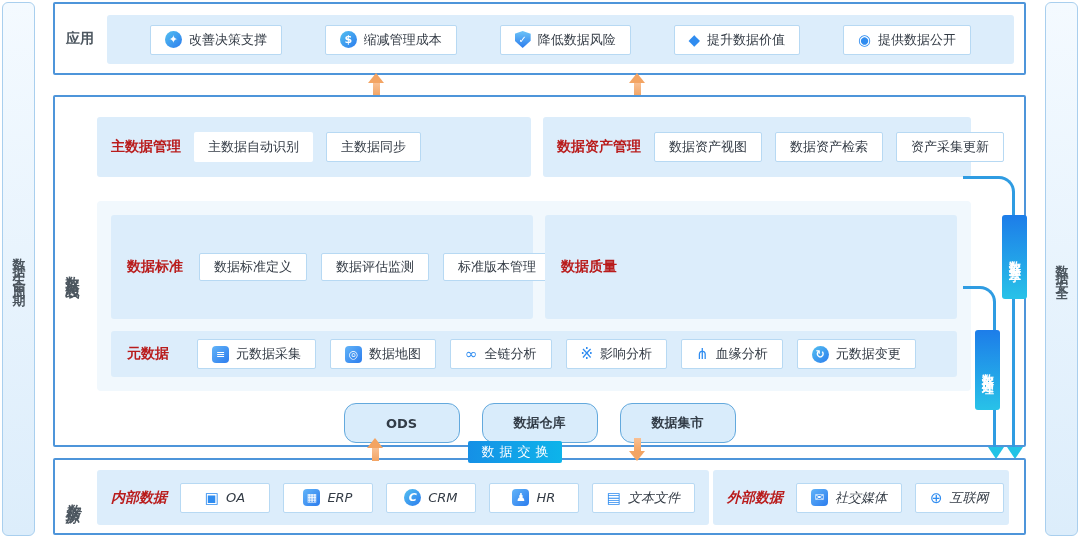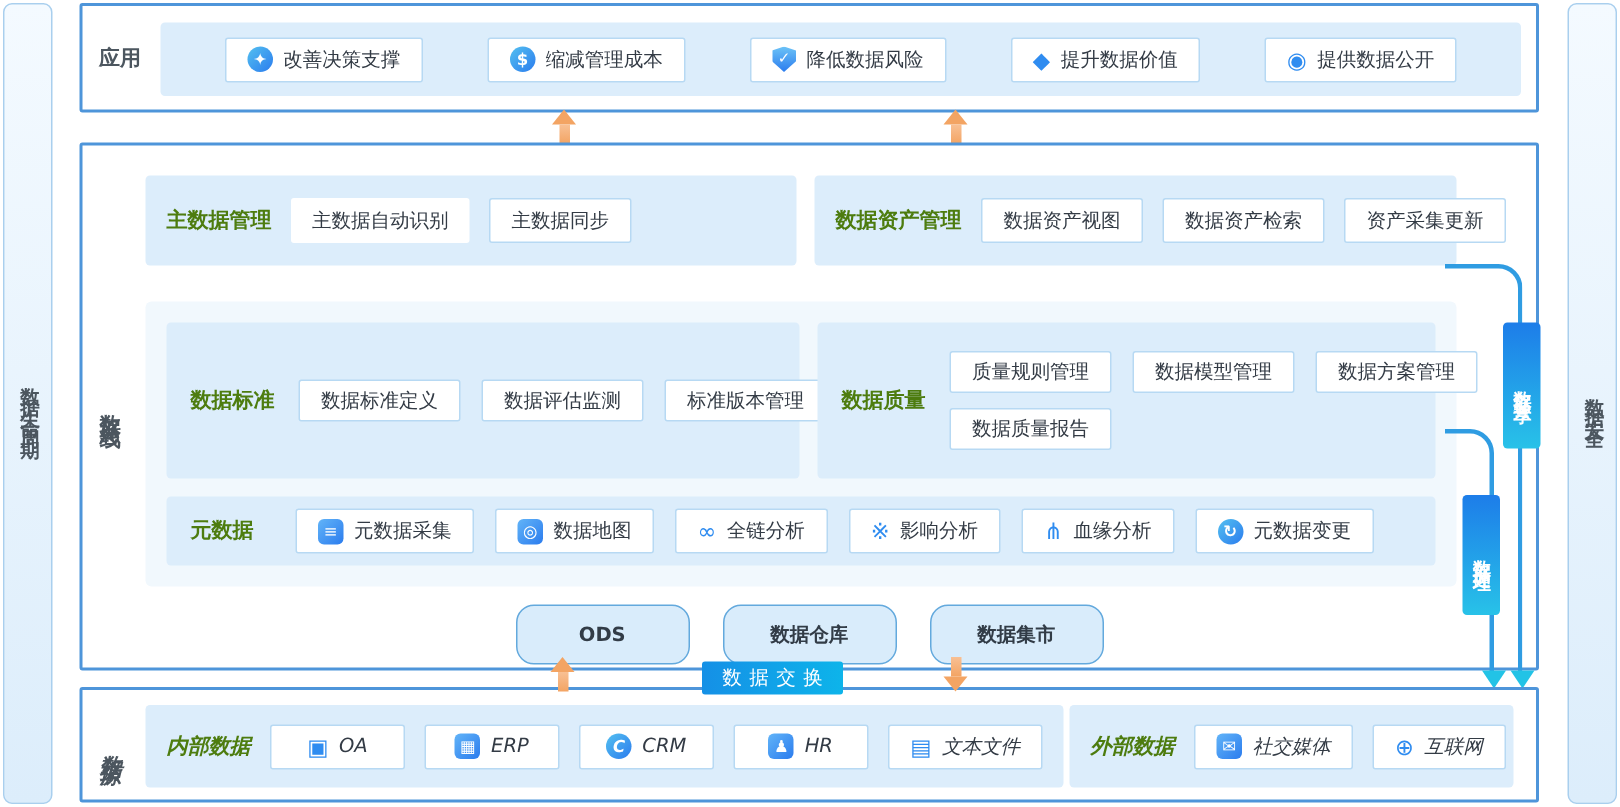--- a/index.html
+++ b/index.html
@@ -21,21 +21,21 @@
   .sec-bus { top:95px; height:352px; }
   .sec-src { top:458px; height:77px;font-style:italic; }
   .sec-label { position:absolute; left:11px; top:50%; transform:translateY(-50%);
                font-size:14px; color:#4c565f; font-weight:600; }
   .sec-label-v { position:absolute; left:9px; top:50%; transform:translateY(-50%);
                writing-mode:vertical-lr; text-orientation:upright; letter-spacing:3px;
                font-size:14px; color:#4c565f; font-weight:600; }
 
   
   .panel { position:absolute; background:#dcedfb; border-radius:3px; display:flex; align-items:center; }
-  .panel-label { font-size:14px; color:#4d7c0f; font-weight:600; white-space:nowrap; }
+  .panel-label { font-size:14px; color:#b91c1c; font-weight:600; white-space:nowrap; }
 
   
   .btn { background:#fff; border:1px solid #b7d9f3; border-radius:2px; height:30px;
          display:inline-flex; align-items:center; justify-content:center; gap:7px;
          padding:0 14px; font-size:13px; color:#333b45; font-weight:500; white-space:nowrap; }
   .btn-noborder { border:none;text-align:right; }
 
   
   .ic { display:inline-flex; align-items:center; justify-content:center; flex:0 0 auto; }
   .ic-sq { width:17px; height:17px; border-radius:4px; color:#fff; font-size:11px;
@@ -165,34 +165,20 @@
             <span>数据评估监测</span>
             </div>
           <div class="btn">
             <span>标准版本管理</span>
             </div>
         </div>
       </div>
 
       <div class="panel" style="left:448px; top:14px; width:412px; height:104px; padding:0 16px; gap:16px;">
         <span class="panel-label">数据质量</span>
-        <div class="grid2">
-          <div class="btn">
-            <span>质量规则管理</span>
-            </div>
-          <div class="btn">
-            <span>数据模型管理</span>
-            </div>
-          <div class="btn">
-            <span>数据方案管理</span>
-            </div>
-          <div class="btn">
-            <span>数据质量报告</span>
-            </div>
-        </div>
       </div>
 
       <div class="panel" style="left:14px; top:130px; width:846px; height:46px; padding:0 16px; gap:14px;">
         <span class="panel-label" style="margin-right:14px;">元数据</span>
         <div class="btn">
           <span class="ic ic-sq">≡</span>
           <span>元数据采集</span>
         </div>
         <div class="btn">
           <span class="ic ic-sq">◎</span>

